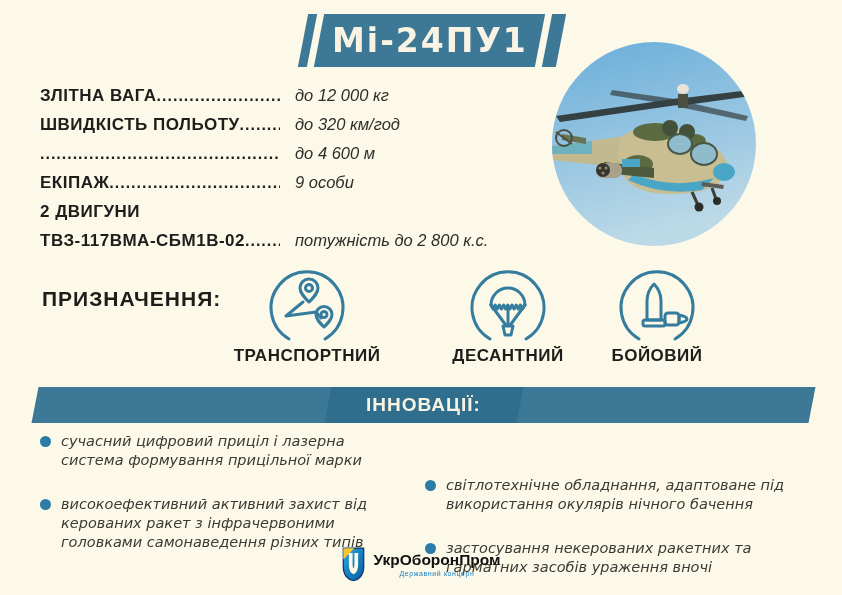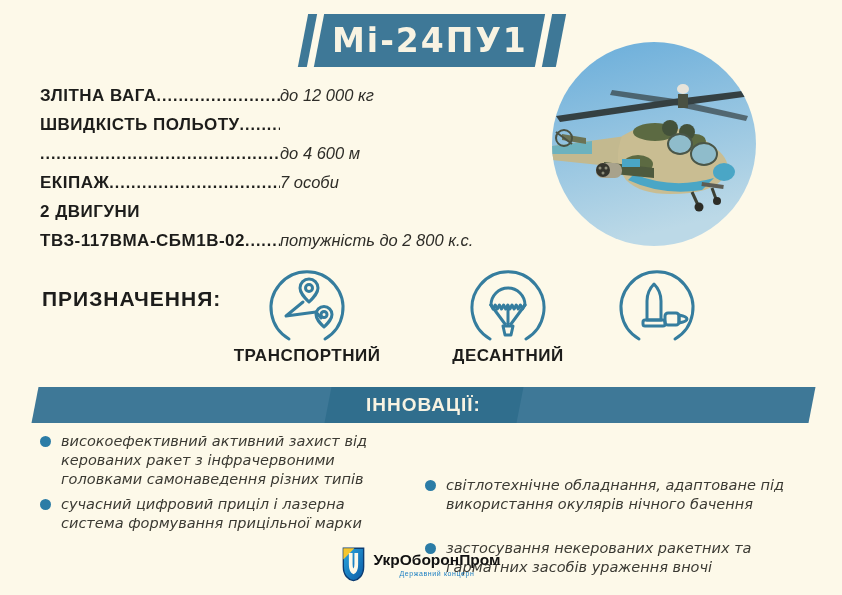--- a/index.html
+++ b/index.html
@@ -41,21 +41,21 @@
     color:var(--cream);
   }
   
   .photo{
     position:absolute;left:552px;top:42px;width:204px;height:204px;
     border-radius:50%;overflow:hidden;
   }
   .photo svg{display:block;width:204px;height:204px;}
   
   .specs{position:absolute;left:40px;top:86px;width:480px;}
-  .spec-row{display:flex;align-items:baseline;height:29px;white-space:nowrap;}
+  .spec-row{display:flex;align-items:baseline;height:29px;white-space:nowrap;gap:15px;}
   .spec-lead{display:flex;align-items:baseline;width:240px;flex:0 0 auto;overflow:hidden;}
   .spec-label{font-weight:bold;font-size:17px;letter-spacing:.5px;white-space:nowrap;}
   .spec-dots{flex:1;overflow:hidden;white-space:nowrap;font-weight:bold;font-size:16px;letter-spacing:1px;}
   .spec-value{
     font-family:Liberation Sans, sans-serif;font-style:italic;
     font-size:16.5px;color:#2e2d28;white-space:nowrap;
   }
   
   .purpose-label{
     position:absolute;left:42px;top:287px;
@@ -172,33 +172,34 @@
         <span class="spec-label">ЗЛІТНА ВАГА</span>
         <span class="spec-dots">............................................</span>
       </span>
     <span class="spec-value">до 12 000 кг</span>
   </div>
   <div class="spec-row">
     <span class="spec-lead">
         <span class="spec-label">ШВИДКІСТЬ ПОЛЬОТУ</span>
         <span class="spec-dots">............................................</span>
       </span>
+    <span class="spec-value">до 320 км/год</span>
   </div>
   <div class="spec-row">
     <span class="spec-lead">
         <span class="spec-dots">............................................</span>
       </span>
     <span class="spec-value">до 4 600 м</span>
   </div>
   <div class="spec-row">
     <span class="spec-lead">
         <span class="spec-label">ЕКІПАЖ</span>
         <span class="spec-dots">............................................</span>
       </span>
-    <span class="spec-value">7 особи</span>
+    <span class="spec-value">9 особи</span>
   </div>
   <div class="spec-row">
     <span class="spec-lead">
         <span class="spec-label">2 ДВИГУНИ</span>
         <span class="spec-dots"></span>
       </span>
     <span class="spec-value"></span>
   </div>
   <div class="spec-row">
     <span class="spec-lead">
@@ -239,36 +240,37 @@
 </div>
 
 <div class="purpose-item p2">
   <svg viewBox="0 0 82 80">
     <path class="ic" d="M23,71 A36,36 0 1 1 59,71"></path>
     <path class="ic" d="M31,52 V33 C31,26 34,20 38,16 C42,20 45,26 45,33 V52 Z"></path>
     <rect class="ic" x="27" y="52" width="22" height="6" rx="2"></rect>
     <rect class="ic" x="49" y="45" width="14" height="12" rx="3"></rect>
     <path class="ic" d="M63,47 C68,48 71,49 71,51 C71,53 68,54 63,55 Z"></path>
   </svg>
+  <div class="cap">БОЙОВИЙ</div>
 </div>
 
 <div class="innov-banner">
   <div class="center-box">
     <span>ІННОВАЦІЇ:</span>
   </div>
 </div>
 
 <div class="innov-col left">
   <div class="innov-item">
     <span class="bullet-dot"></span>
+    <span class="innov-text">сучасний цифровий приціл і лазерна система формування прицільної марки</span>
+  </div>
+  <div class="innov-item">
+    <span class="bullet-dot"></span>
     <span class="innov-text">високоефективний активний захист від керованих ракет з інфрачервоними головками самонаведення різних типів</span>
-  </div>
-  <div class="innov-item">
-    <span class="bullet-dot"></span>
-    <span class="innov-text">сучасний цифровий приціл і лазерна система формування прицільної марки</span>
   </div>
 </div>
 <div class="innov-col right">
   <div class="innov-item">
     <span class="bullet-dot"></span>
     <span class="innov-text">світлотехнічне обладнання, адаптоване під використання окулярів нічного бачення</span>
   </div>
   <div class="innov-item">
     <span class="bullet-dot"></span>
     <span class="innov-text">застосування некерованих ракетних та гарматних засобів ураження вночі</span>

